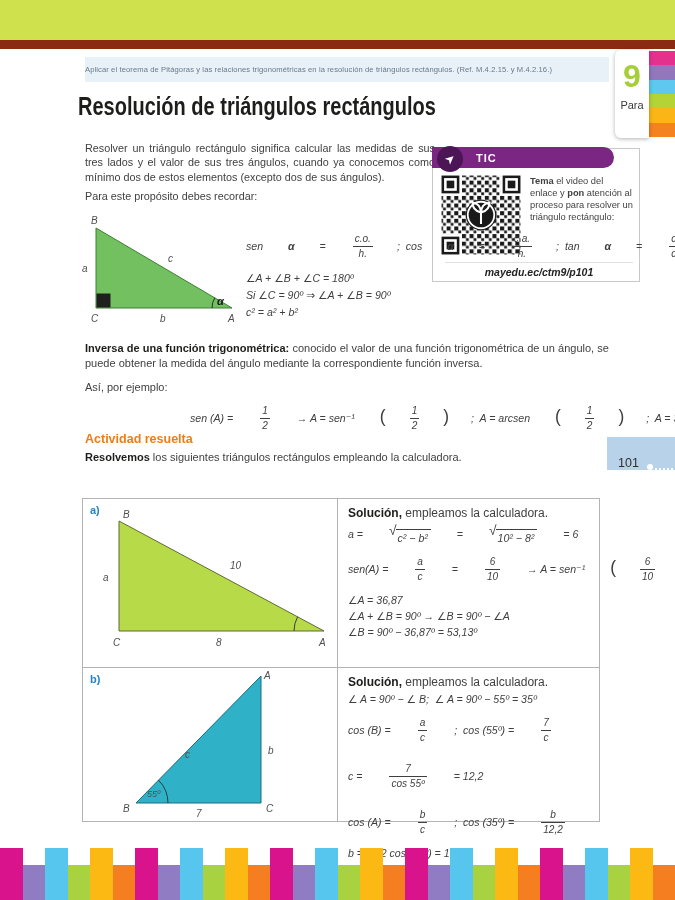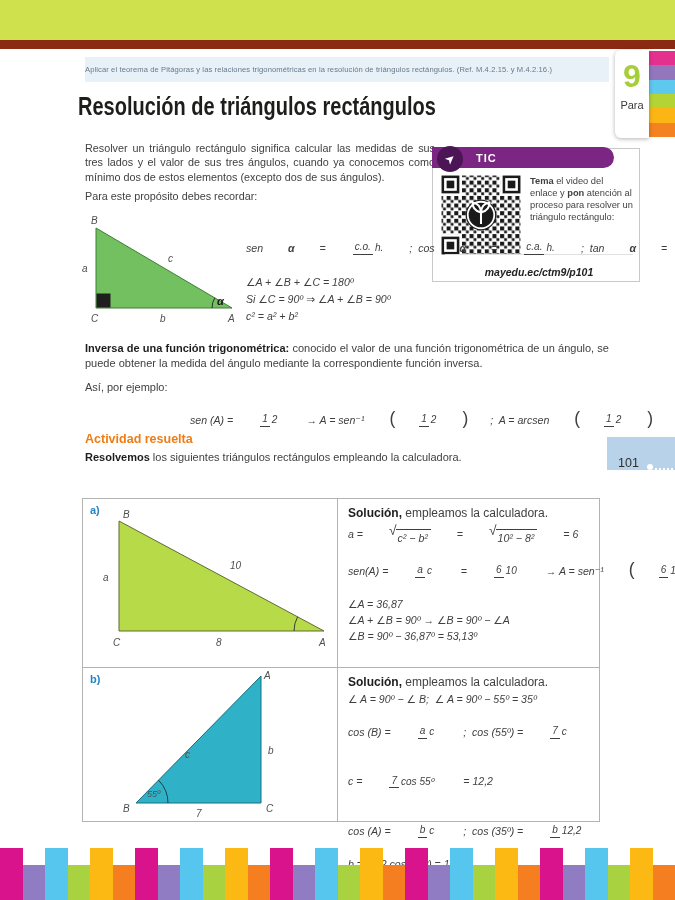--- a/index.html
+++ b/index.html
@@ -35,31 +35,31 @@
     display:flex; align-items:center; padding-left:44px; letter-spacing:1px; }
   .tic-circle { position:absolute; left:4px; top:-3px; width:26px; height:26px; border-radius:50%;
     background:#4c1556; display:flex; align-items:center; justify-content:center; }
   .tic-arrow { color:#fff; font-size:12px; transform:rotate(-42deg); font-style:normal; }
   .tic-body { position:absolute; left:6px; top:24px; width:196px; display:flex; }
   .qr { width:84px; height:84px; flex:none; }
   .tic-text { font-size:9.3px; line-height:1.3; color:#3f3f3f; padding:2px 2px 0 7px; }
   .tic-text .bold { font-weight:bold; }
   .tic-link { position:absolute; left:12px; right:6px; bottom:3px; text-align:center;
     font-size:10.5px; font-style:italic; font-weight:bold; color:#222;
-    border-top:1px solid #e0e0e0; padding-top:11px; }
+    border-top:1px solid #e0e0e0; padding-top:3px; }
 
   
   .recall-fig { position:absolute; left:80px; top:216px; }
   .recall-formulas { position:absolute; left:246px; top:225px; width:190px;
     display:flex; flex-direction:column; gap:5px; }
   .math { font-style:italic; font-size:10.6px; color:#3f3f3f; display:flex; align-items:center;
     flex-wrap:nowrap; white-space:pre;gap:22px; }
   .math .bold { font-weight:bold; font-style:italic; }
-  .frac { display:inline-flex; flex-direction:row; text-align:center; vertical-align:middle;
-    margin:16px 2px; font-size:.95em; line-height:1.15; }
+  .frac { display:inline-flex; flex-direction:column; text-align:center; vertical-align:middle;
+    margin:8px 2px; font-size:.95em; line-height:1.15; }
   .frac .num { border-bottom:1px solid currentColor; padding:0 2px 1px; }
   .frac .den { padding:1px 2px 0; }
   .sqrt { display:inline-flex; align-items:flex-start; margin:0 1px; }
   .sqrt .rad { font-style:normal; font-size:1.3em; line-height:1; margin-right:-1px; }
   .sqrt .inner { border-top:1px solid currentColor; padding:2px 3px 0 2px; margin-top:5px; }
   .bigp { font-style:normal; font-size:1.65em; font-weight:300; line-height:1; position:relative; top:-1px; }
 
   .inverse { position:absolute; left:85px; top:341px; width:524px; font-size:11px;
     line-height:1.34; color:#414141; text-align:justify; }
   .inverse .lead { font-weight:bold; color:#1d1d1b; }

